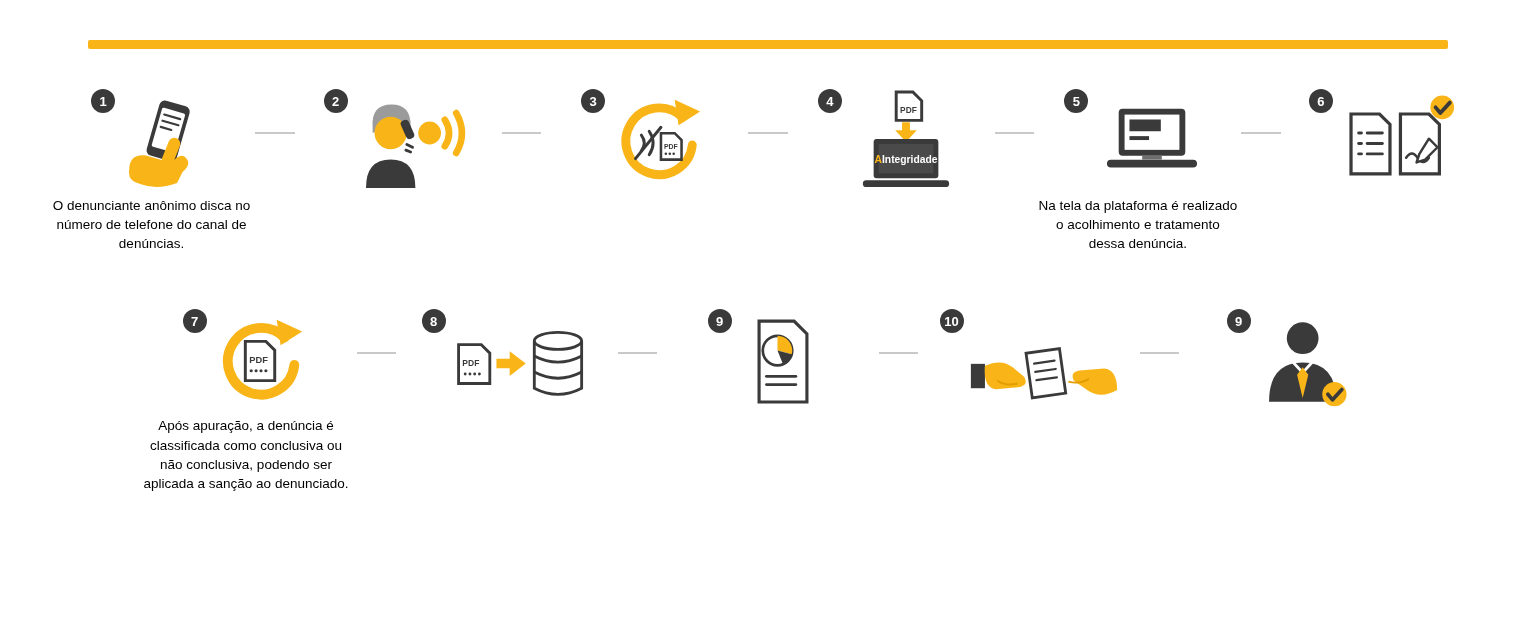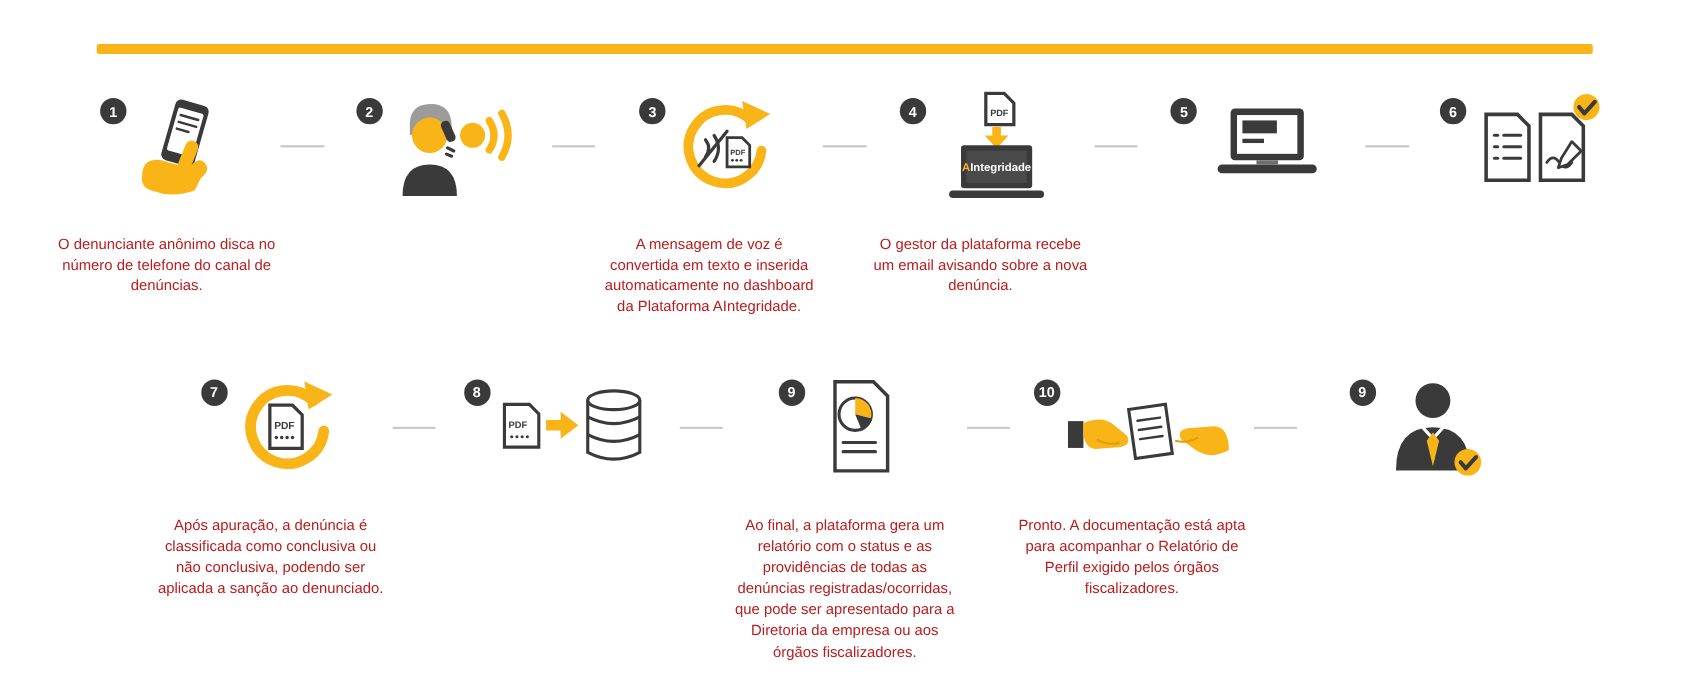--- a/index.html
+++ b/index.html
@@ -20,31 +20,31 @@
   .step { display:flex; flex-direction:column; align-items:center; width:207px; flex:0 0 auto; }
   .row-2 .step { width:222px; }
 
   .step-top { height:115px; display:flex; align-items:flex-start; justify-content:center; }
   .badge {
     width:24px; height:24px; border-radius:50%; background:#3A3A3A;
     color:#fff; font-size:13px; font-weight:bold;
     display:flex; align-items:center; justify-content:center;
     margin-top:14px; margin-right:5px; flex:0 0 auto;
   }
-  .icon-wrap { height:115px; display:flex; align-items:center; }
+  .icon-wrap { height:115px; display:flex; align-items:flex-end; }
   .icon-wrap svg { display:block; }
 
   .connector {
     flex:1 1 30px; height:0; border-top:2px solid #C9C9C9;
     margin-top:57px; min-width:24px; max-width:80px;
   }
 
   .step-text {
     font-size:13.5px; line-height:1.42; text-align:center;
-    margin-top:22px; padding:0 4px; color:#b91c1c;
+    margin-top:6px; padding:0 4px; color:#000000;
   }
 </style>
 </head>
 <body>
 
 <div class="canvas">
 
   <div class="top-bar"></div>
 
   <div class="row row-1">
@@ -113,21 +113,20 @@
             <path d="M52 42 h14 l7 7 v20 h-21 z" fill="#ffffff" stroke="#3A3A3A" stroke-width="2.6"></path>
             <text x="55" y="58" font-size="7" font-weight="bold" fill="#3A3A3A" font-family="Liberation Sans, sans-serif">PDF</text>
             <g fill="#3A3A3A">
               <circle cx="57" cy="63" r="1.3"></circle>
                 <circle cx="61" cy="63" r="1.3"></circle>
                 <circle cx="65" cy="63" r="1.3"></circle>
             </g>
           </svg>
         </div>
       </div>
-      <p class="step-text">A mensagem de voz é convertida em texto e inserida automaticamente no dashboard da Plataforma AIntegridade.</p>
     </div>
 
     <div class="connector"></div>
 
     <div class="step">
       <div class="step-top">
         <div class="badge">4</div>
         <div class="icon-wrap">
           <svg width="118" height="100" viewBox="0 0 120 102">
             <path d="M50 2 h17 l9 9 v20 h-26 z" fill="#ffffff" stroke="#3A3A3A" stroke-width="3"></path>
@@ -135,39 +134,39 @@
             <path d="M56 33 h8 v8 h7 l-11 12 -11 -12 h7 z" fill="#F9B517"></path>
             <rect x="27" y="50" width="66" height="40" rx="3" fill="#3A3A3A"></rect>
             <rect x="32" y="55" width="56" height="30" fill="#4A4A4A"></rect>
             <text x="60" y="74" text-anchor="middle" font-size="10.5" font-weight="bold" font-family="Liberation Sans, sans-serif">
               <tspan fill="#F9B517">A</tspan><tspan fill="#ffffff">Integridade</tspan>
             </text>
             <rect x="16" y="92" width="88" height="7" rx="3.5" fill="#3A3A3A"></rect>
           </svg>
         </div>
       </div>
-      <p class="step-text">O gestor da plataforma recebe um email avisando sobre a nova denúncia.</p>
     </div>
 
     <div class="connector"></div>
 
     <div class="step">
       <div class="step-top">
         <div class="badge">5</div>
         <div class="icon-wrap">
           <svg width="118" height="95" viewBox="0 0 120 97">
             <rect x="26" y="14" width="68" height="48" rx="4" fill="#3A3A3A"></rect>
             <rect x="32" y="20" width="56" height="36" fill="#ffffff"></rect>
             <rect x="37" y="25" width="32" height="12" fill="#3A3A3A"></rect>
             <rect x="37" y="42" width="20" height="4" fill="#3A3A3A"></rect>
             <rect x="14" y="66" width="92" height="8" rx="4" fill="#3A3A3A"></rect>
             <rect x="50" y="62" width="20" height="4" fill="#6E6E6E"></rect>
           </svg>
         </div>
       </div>
+      <p class="step-text">Na tela da plataforma é realizado o acolhimento e tratamento dessa denúncia.</p>
     </div>
 
     <div class="connector"></div>
 
     <div class="step">
       <div class="step-top">
         <div class="badge">6</div>
         <div class="icon-wrap">
           <svg width="122" height="95" viewBox="0 0 125 100">
             <path d="M12 20 h30 l11 11 v52 h-41 z" fill="#ffffff" stroke="#3A3A3A" stroke-width="3.4"></path>
@@ -252,21 +251,20 @@
             <circle cx="44" cy="38" r="16" fill="#ffffff" stroke="#3A3A3A" stroke-width="3"></circle>
             <path d="M44 38 L44 22 A16 16 0 0 1 59.5 42 Z" fill="#F9B517"></path>
             <path d="M44 38 L59.5 42 A16 16 0 0 1 50 52.8 Z" fill="#3A3A3A"></path>
             <g stroke="#3A3A3A" stroke-width="3" stroke-linecap="round">
               <line x1="32" y1="66" x2="64" y2="66"></line>
               <line x1="32" y1="75" x2="64" y2="75"></line>
             </g>
           </svg>
         </div>
       </div>
-      <p class="step-text">Ao final, a plataforma gera um relatório com o status e as providências de todas as denúncias registradas/ocorridas, que pode ser apresentado para a Diretoria da empresa ou aos órgãos fiscalizadores.</p>
     </div>
 
     <div class="connector"></div>
 
     <div class="step">
       <div class="step-top">
         <div class="badge">10</div>
         <div class="icon-wrap">
           <svg width="150" height="82" viewBox="0 0 160 87">
             <rect x="2" y="38" width="15" height="26" fill="#3A3A3A"></rect>
@@ -278,21 +276,20 @@
                 <line x1="71" y1="36" x2="93" y2="36"></line>
                 <line x1="71" y1="45" x2="93" y2="45"></line>
                 <line x1="71" y1="54" x2="93" y2="54"></line>
               </g>
             </g>
             <path d="M158 66 q-18 10 -32 0 l-14 -10 q-5 -9 6 -11 l26 -2 q14 1 14 23 z" fill="#F9B517"></path>
             <path d="M128 54 q-10 6 -22 3" stroke="#E09E00" stroke-width="2" fill="none"></path>
           </svg>
         </div>
       </div>
-      <p class="step-text">Pronto. A documentação está apta para acompanhar o Relatório de Perfil exigido pelos órgãos fiscalizadores.</p>
     </div>
 
     <div class="connector"></div>
 
     <div class="step">
       <div class="step-top">
         <div class="badge">9</div>
         <div class="icon-wrap">
           <svg width="98" height="95" viewBox="0 0 105 100">
             <circle cx="50" cy="24" r="17" fill="#3A3A3A"></circle>

